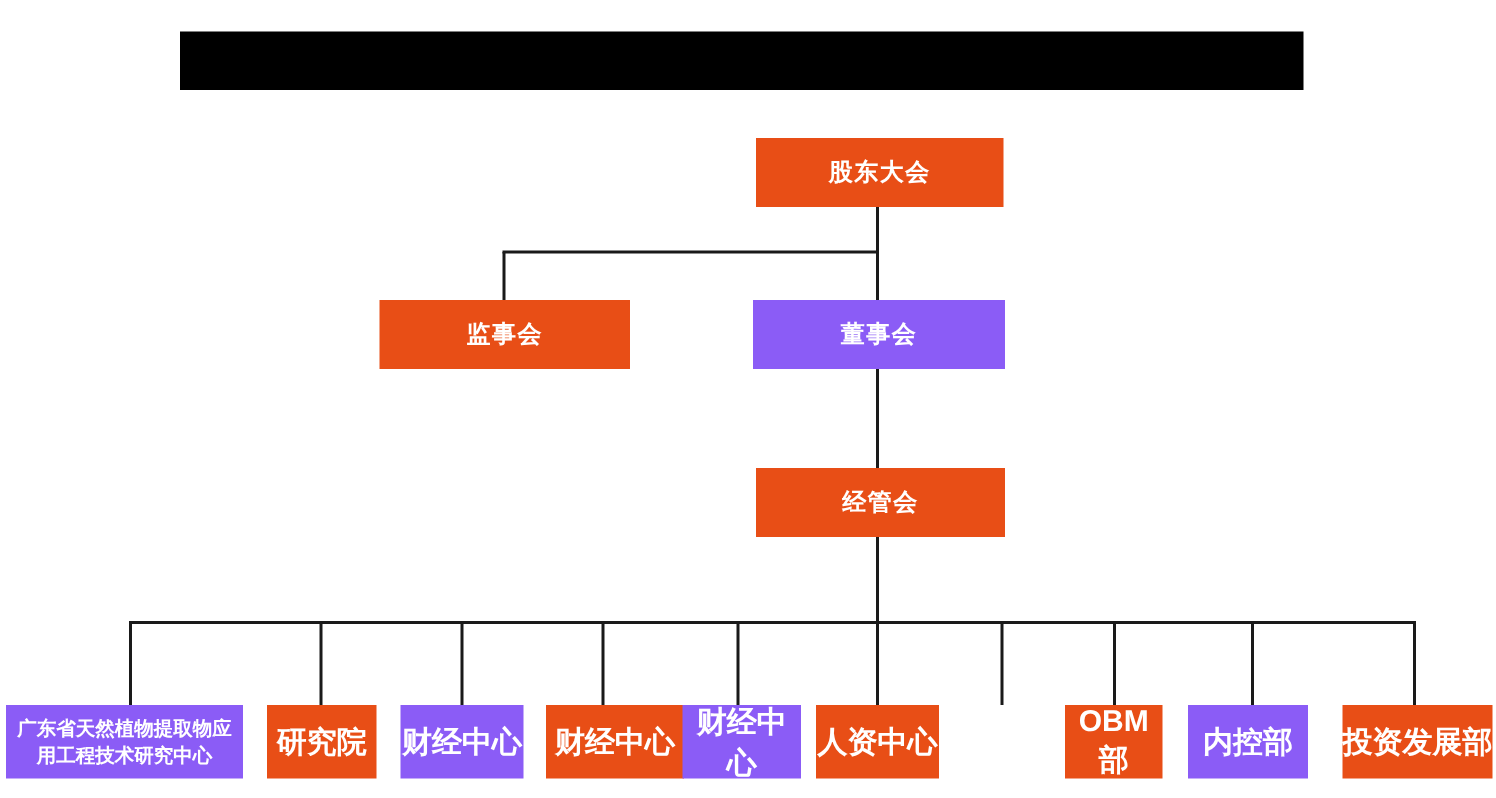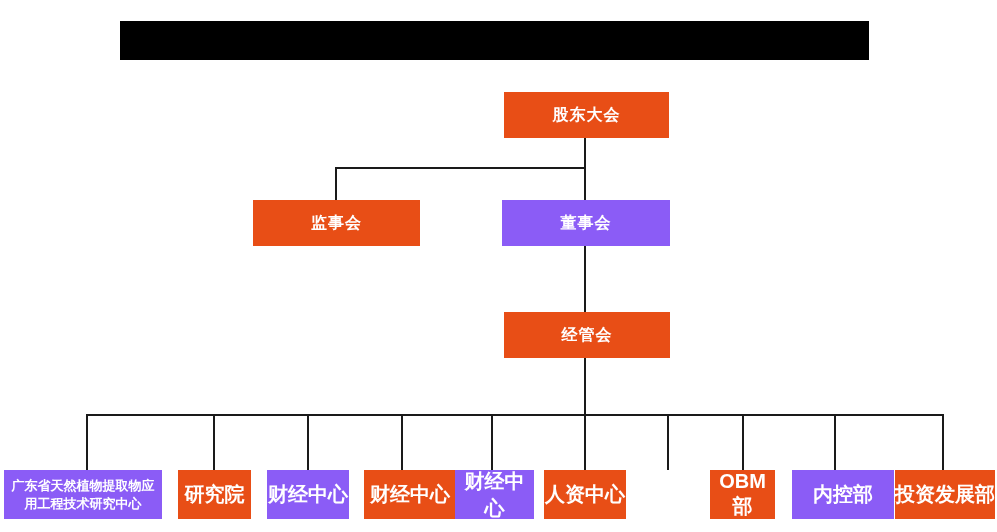--- a/index.html
+++ b/index.html
@@ -44,21 +44,21 @@
   #n-management   { left: 504px; top: 312px; width: 166px; }
 
   #d-research-center      { left: 4px;   width: 158px; font-size: 13px; line-height: 1.35; padding: 11px 5px; letter-spacing: 0; }
   #d-research-institute   { left: 178px; width: 73px;  }
   #d-marketing-center     { left: 267px; width: 82px;  }
   #d-finance-center       { left: 364px; width: 92px;  }
   #d-delivery-center      { left: 455px; width: 79px;  }
   #d-hr-center            { left: 544px; width: 82px;  }
   #d-itd                  { left: 643px; width: 51px;  }
   #d-obm                  { left: 710px; width: 65px;  }
-  #d-internal-control     { left: 792px; width: 102px;  }
+  #d-internal-control     { left: 792px; width: 80px;  }
   #d-investment           { left: 895px; width: 100px; }
 
   .line {
     position: absolute;
     background: #1a1a1a;
   }
   
   #l-v-root        { left: 584px; top: 138px; width: 2px; height: 62px; }
   
   #l-h-branch      { left: 335px; top: 167px; width: 251px; height: 2px; }

